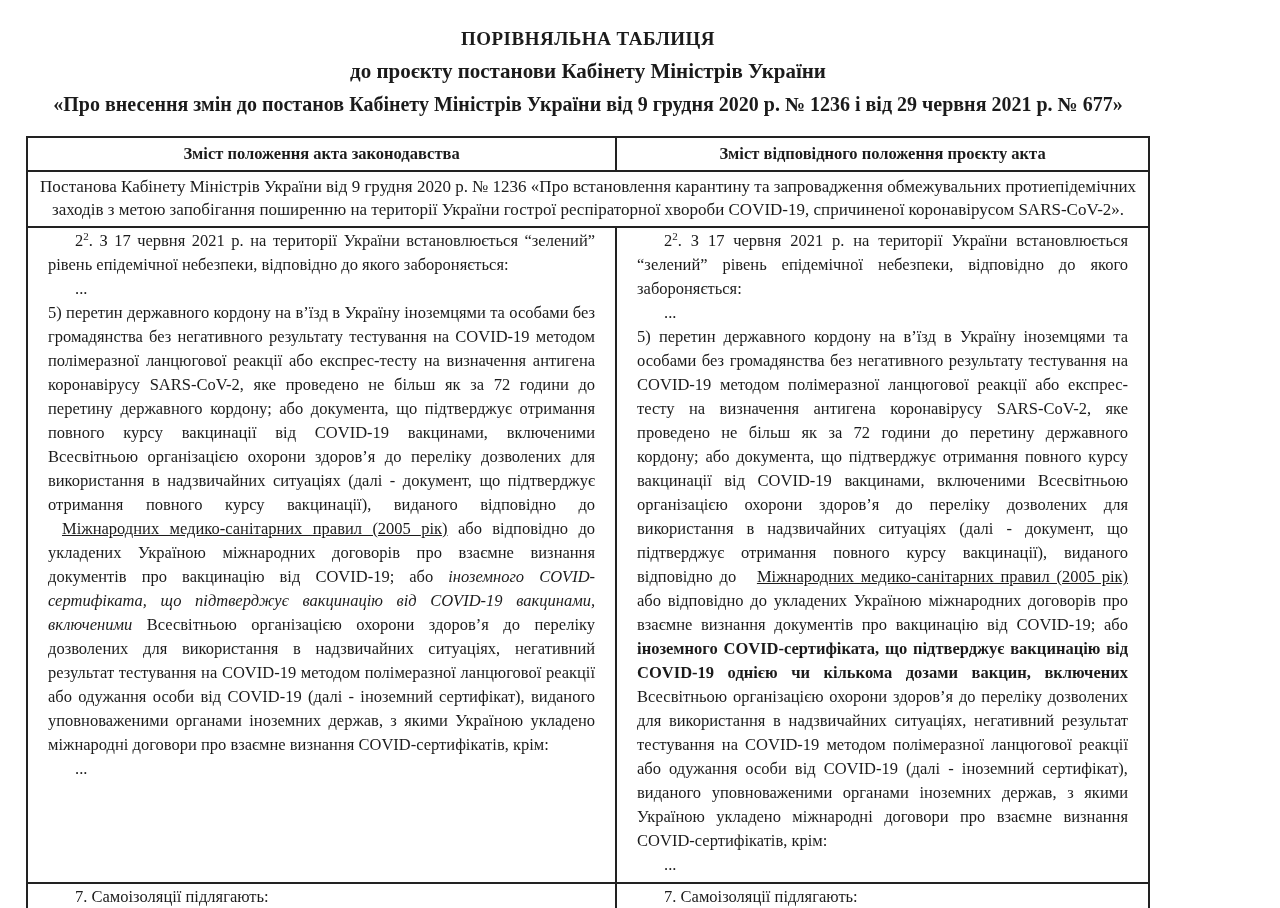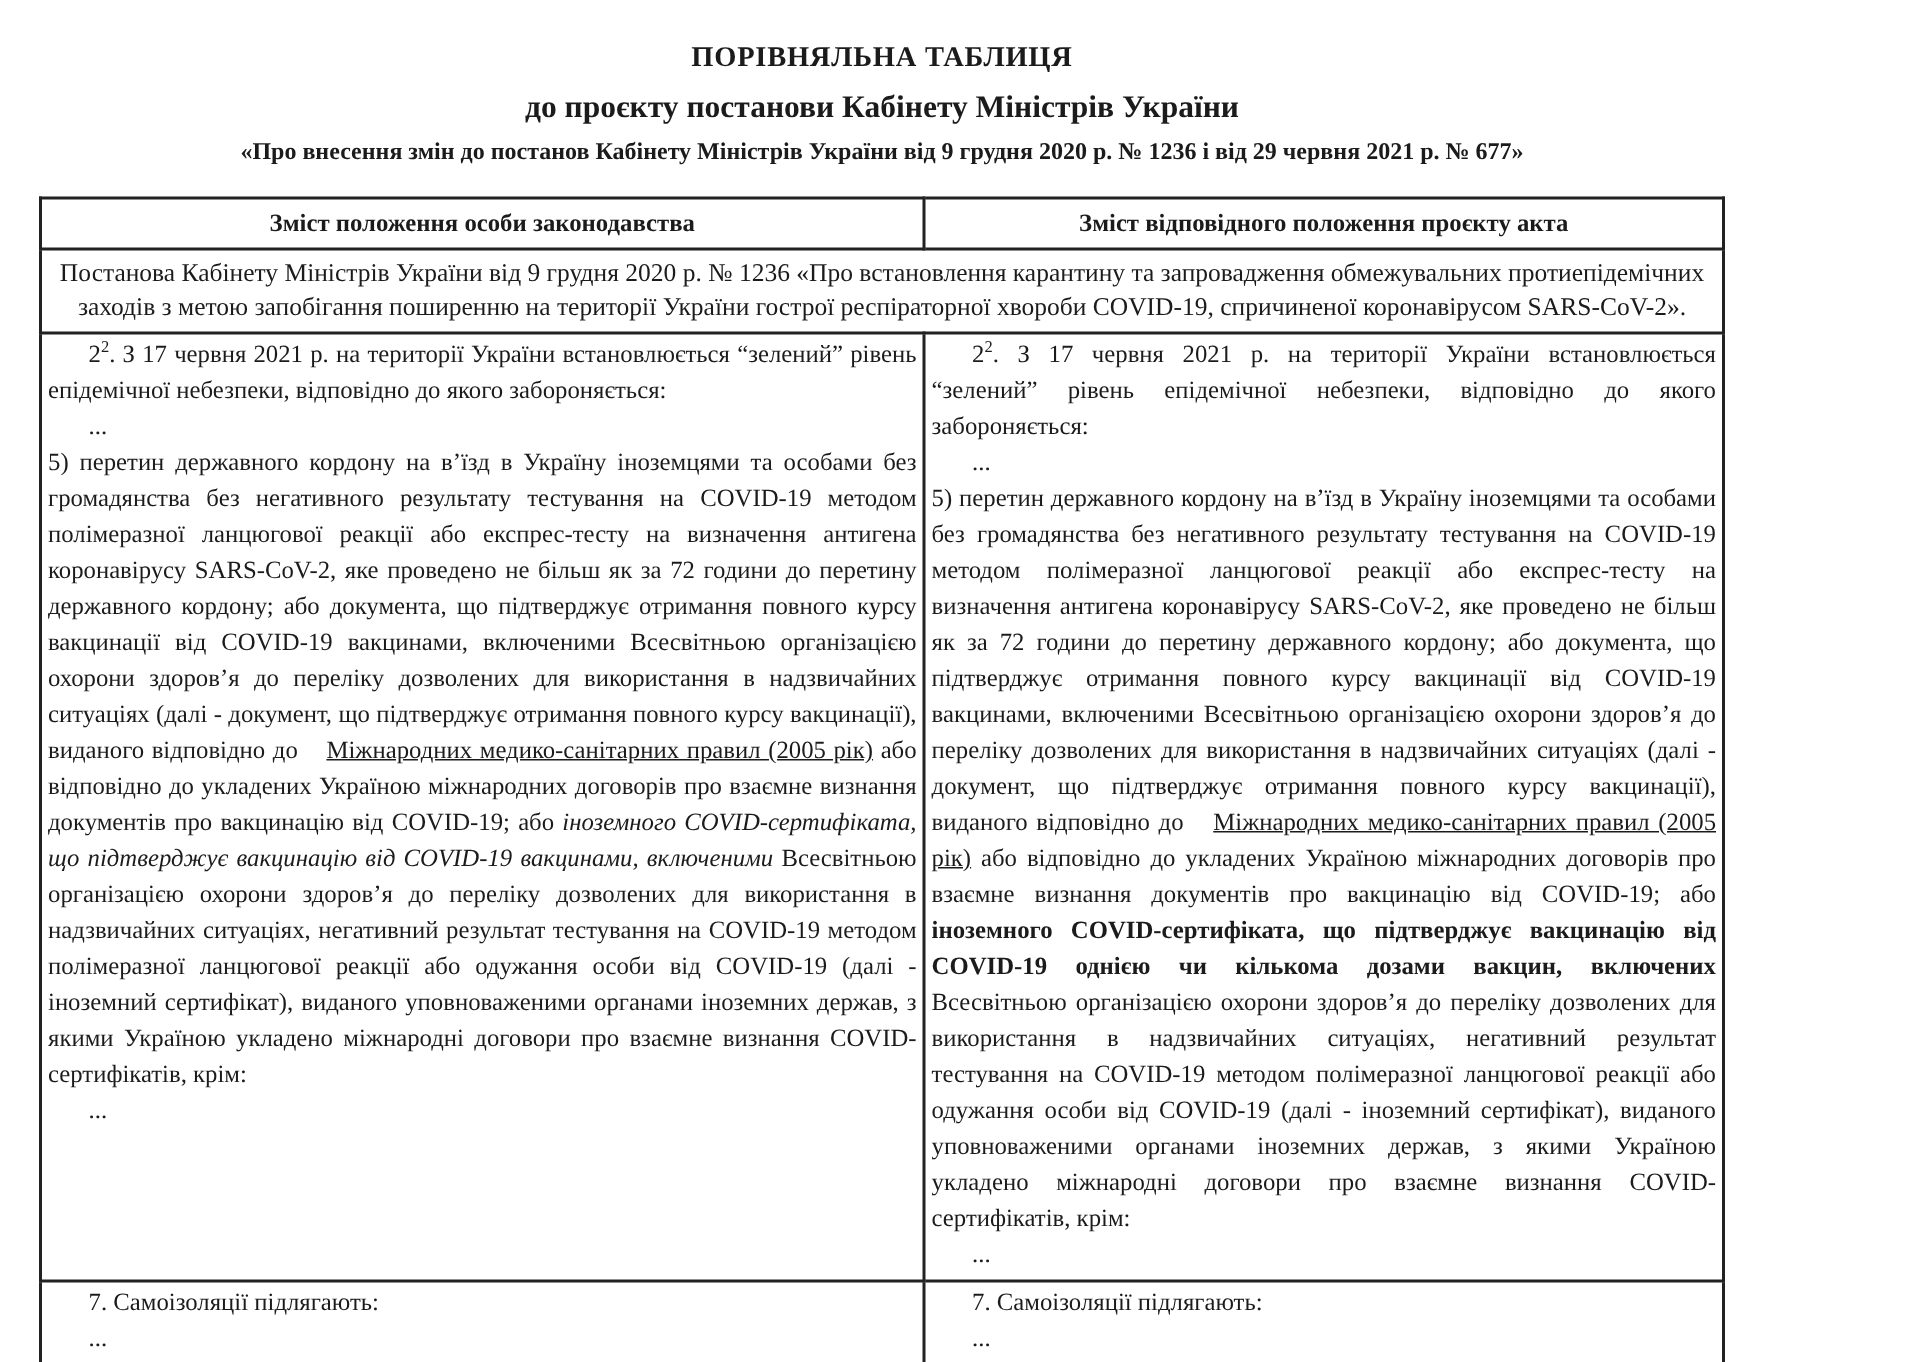--- a/index.html
+++ b/index.html
@@ -22,21 +22,21 @@
     background:var(--paper);
   }
   .doc-title{
     padding-top:28px;
     text-align:center;
     font-weight:bold;
   }
   .t-line{ margin:0 10px 9px; }
   .t-line.t1{ font-size:19px; letter-spacing:0.5px; }
   .t-line.t2{ font-size:21px; }
-  .t-line.t3{ font-size:16px; }
+  .t-line.t3{ font-size:20px; }
   table.cmp{
     width:1124px;
     margin:20px auto 0;
     border-collapse:collapse;
     table-layout:fixed;
   }
   table.cmp th, table.cmp td{
     border:2px solid var(--border);
     vertical-align:top;
   }
@@ -51,21 +51,21 @@
   td.section{
     font-weight:normal;
     text-align:center;
     font-size:17px;
     line-height:23px;
     padding:3px 10px 5px;
   }
   td.body{
     font-size:16.5px;
     line-height:24px;
-    padding:1px 4px 5px;
+    padding:1px 20px 5px;
   }
   td.body p{
     margin:0;
     text-align:justify;
   }
   td.body p.indent{ text-indent:27px; }
   .seg-sup{
     vertical-align:super;
     font-size:11px;
     line-height:0;
@@ -85,21 +85,21 @@
     <div class="t-line t3">«Про внесення змін до постанов Кабінету Міністрів України від 9 грудня 2020 р. № 1236 і від 29 червня 2021 р. № 677»</div>
   </div>
 
   <table class="cmp">
     <colgroup>
       <col style="width:52.5%">
       <col style="width:47.5%">
     </colgroup>
     <thead>
       <tr>
-        <th>Зміст положення особи законодавства</th>
+        <th>Зміст положення акта законодавства</th>
         <th>Зміст відповідного положення проєкту акта</th>
       </tr>
     </thead>
     <tbody>
       <tr>
         <td colspan="2" class="section">Постанова Кабінету Міністрів України від 9 грудня 2020 р. № 1236 «Про встановлення карантину та запровадження обмежувальних протиепідемічних заходів з метою запобігання поширенню на території України гострої респіраторної хвороби COVID-19, спричиненої коронавірусом SARS-CoV-2».</td>
       </tr>
       <tr>
         <td class="body">
             <p class="indent"><span class="seg-normal">2</span><span class="seg-sup">2</span><span class="seg-normal">. З 17 червня 2021 р. на території України встановлюється “зелений” рівень епідемічної небезпеки, відповідно до якого забороняється:</span></p>

